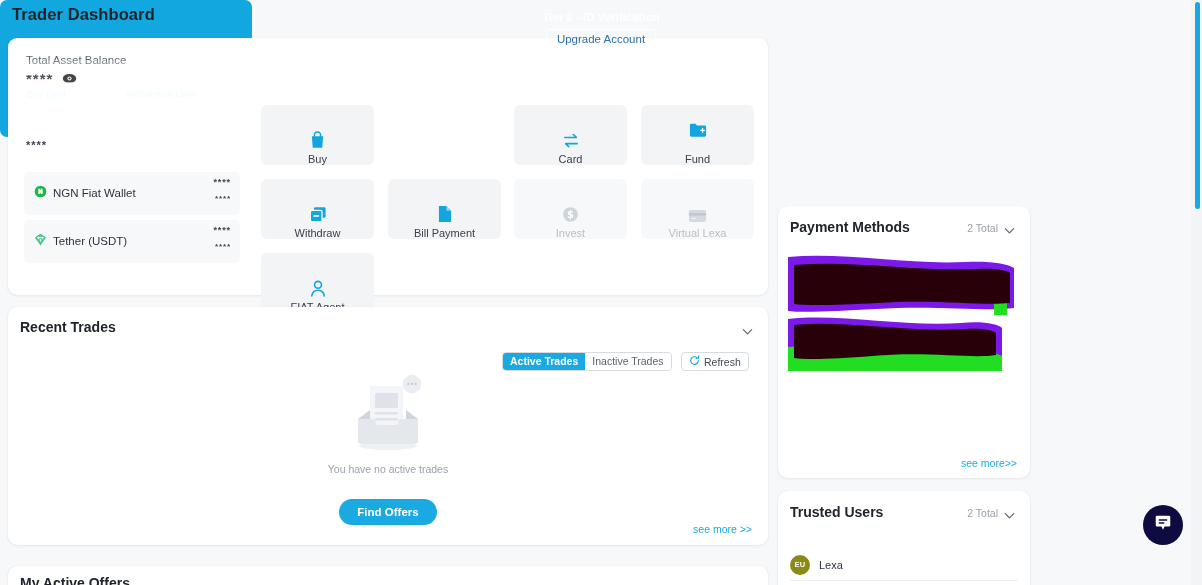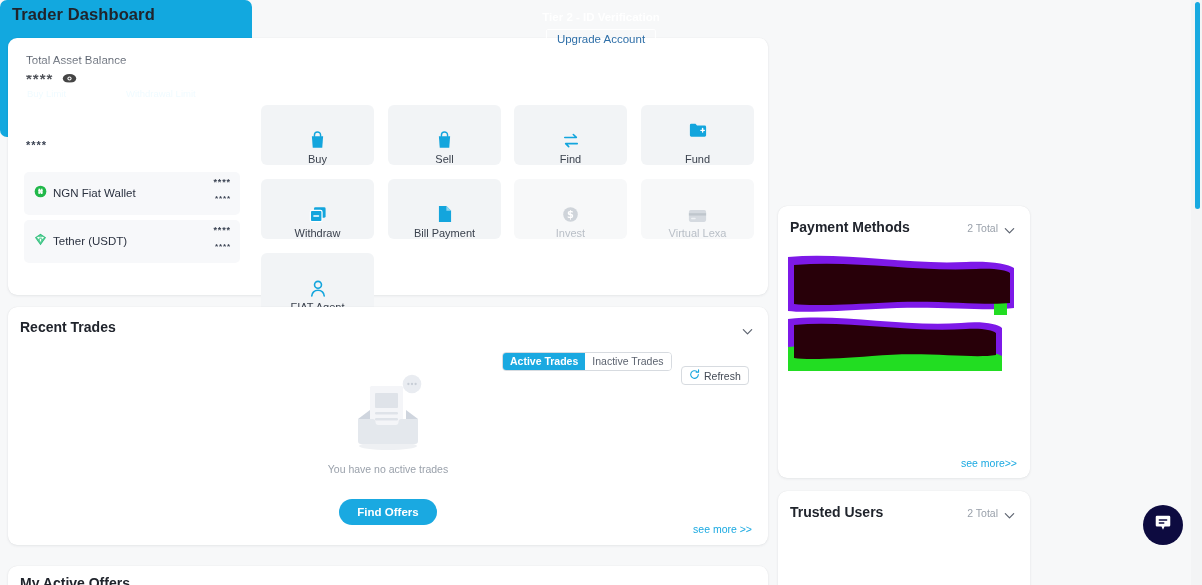--- a/index.html
+++ b/index.html
@@ -91,21 +91,21 @@
   .seg div {
     font-size: 10.5px; line-height: 17px; padding: 0 7px; cursor: pointer; white-space: nowrap;
   }
   .seg .on { background: #1aa9e1; color: #fff; font-weight: 700; }
   .seg .off { background: #fff; color: #5d6470; }
 
   .refresh {
     position: absolute; left: 673px; top: 45px; height: 19px;
     display: flex; align-items: center; gap: 4px;
     border: 1px solid #d7dbe0; border-radius: 4px; background: #fff;
-    padding: 0 7px; font-size: 10.5px; color: #434a55; cursor: pointer; margin-top: 14px;
+    padding: 0 7px; font-size: 10.5px; color: #434a55; cursor: pointer;
   }
 
   .empty-wrap { position: absolute; left: 0; right: 0; top: 66px; text-align: center; }
   .empty-txt { font-size: 10.5px; color: #9aa1ab; margin-top: 6px; }
   .find-btn {
     display: inline-block; margin-top: 24px;
     background: #1aa9e1; color: #fff; border: none;
     font-size: 11.5px; font-weight: 700; font-family: inherit;
     padding: 7px 18px; border-radius: 14px; cursor: pointer;
   }
@@ -256,38 +256,29 @@
     <div class="tile" style="left:253px; top:67px;">
       <span>
         <svg width="17" height="18" viewBox="0 0 20 21">
             <path d="M6.4 6V4.6a3.6 3.6 0 017.2 0V6" fill="none" stroke="#13a5dd" stroke-width="1.7" stroke-linecap="round"></path>
             <path d="M3.4 6h13.2l-1 13.5H4.4z" fill="#13a5dd"></path>
           </svg>
       </span>
       <span class="t-label">Buy</span>
     </div>
 
-    <div class="tile" style="left:380px; top:67px;">
-      <span>
-        <svg width="17" height="18" viewBox="0 0 20 21">
-            <path d="M6.4 6V4.6a3.6 3.6 0 017.2 0V6" fill="none" stroke="#13a5dd" stroke-width="1.7" stroke-linecap="round"></path>
-            <path d="M3.4 6h13.2l-1 13.5H4.4z" fill="#13a5dd"></path>
-          </svg>
-      </span>
-      <span class="t-label">Sell</span>
-    </div>
 
     <div class="tile" style="left:506px; top:67px;">
       <span>
         <svg width="20" height="16" viewBox="0 0 22 18">
             <path d="M4 5h13l-3.4-3.3" fill="none" stroke="#13a5dd" stroke-width="1.8" stroke-linecap="round" stroke-linejoin="round"></path>
             <path d="M18 12H5l3.4 3.3" fill="none" stroke="#13a5dd" stroke-width="1.8" stroke-linecap="round" stroke-linejoin="round"></path>
           </svg>
       </span>
-      <span class="t-label">Find</span>
+      <span class="t-label">Card</span>
     </div>
 
     <div class="tile" style="left:633px; top:67px;gap:16px;">
       <span>
         <svg width="18" height="16" viewBox="0 0 20 17">
             <path d="M1 3.2a1.6 1.6 0 011.6-1.6h4.6l1.7 2h8.5A1.6 1.6 0 0119 5.2v9.2a1.6 1.6 0 01-1.6 1.6H2.6A1.6 1.6 0 011 14.4z" fill="#13a5dd"></path>
             <rect x="12.4" y="8.1" width="5.4" height="1.5" rx=".7" fill="#fff"></rect>
             <rect x="14.4" y="6.1" width="1.5" height="5.4" rx=".7" fill="#fff"></rect>
           </svg>
       </span>
@@ -445,20 +436,24 @@
   </div>
 
   <div class="card" id="trusted-card">
     <div class="card-head">Trusted Users</div>
     <div class="total-lbl" id="trusted-total">2 Total</div>
     <span class="chev">
       <svg width="13" height="13" viewBox="0 0 14 14">
           <path d="M2.5 5l4.5 4.6L11.5 5" fill="none" stroke="#5d6470" stroke-width="1.3" stroke-linecap="round" stroke-linejoin="round"></path>
         </svg>
     </span>
+    <div class="tu-row">
+      <span class="avatar">EU</span>
+      <span class="tu-name">Lexa</span>
+    </div>
   </div>
 
   <div id="chat-fab">
     <span>
       <svg width="20" height="20" viewBox="0 0 22 22">
           <path d="M3 4.4A1.4 1.4 0 014.4 3h13.2A1.4 1.4 0 0119 4.4v9a1.4 1.4 0 01-1.4 1.4h-4.9L11 18.4l-1.7-3.6H4.4A1.4 1.4 0 013 13.4z" fill="#fff"></path>
           <rect x="6.2" y="7" width="9.6" height="1.5" rx=".7" fill="#0d0b40"></rect>
           <rect x="6.2" y="10.2" width="6.4" height="1.5" rx=".7" fill="#0d0b40"></rect>
         </svg>
     </span>

